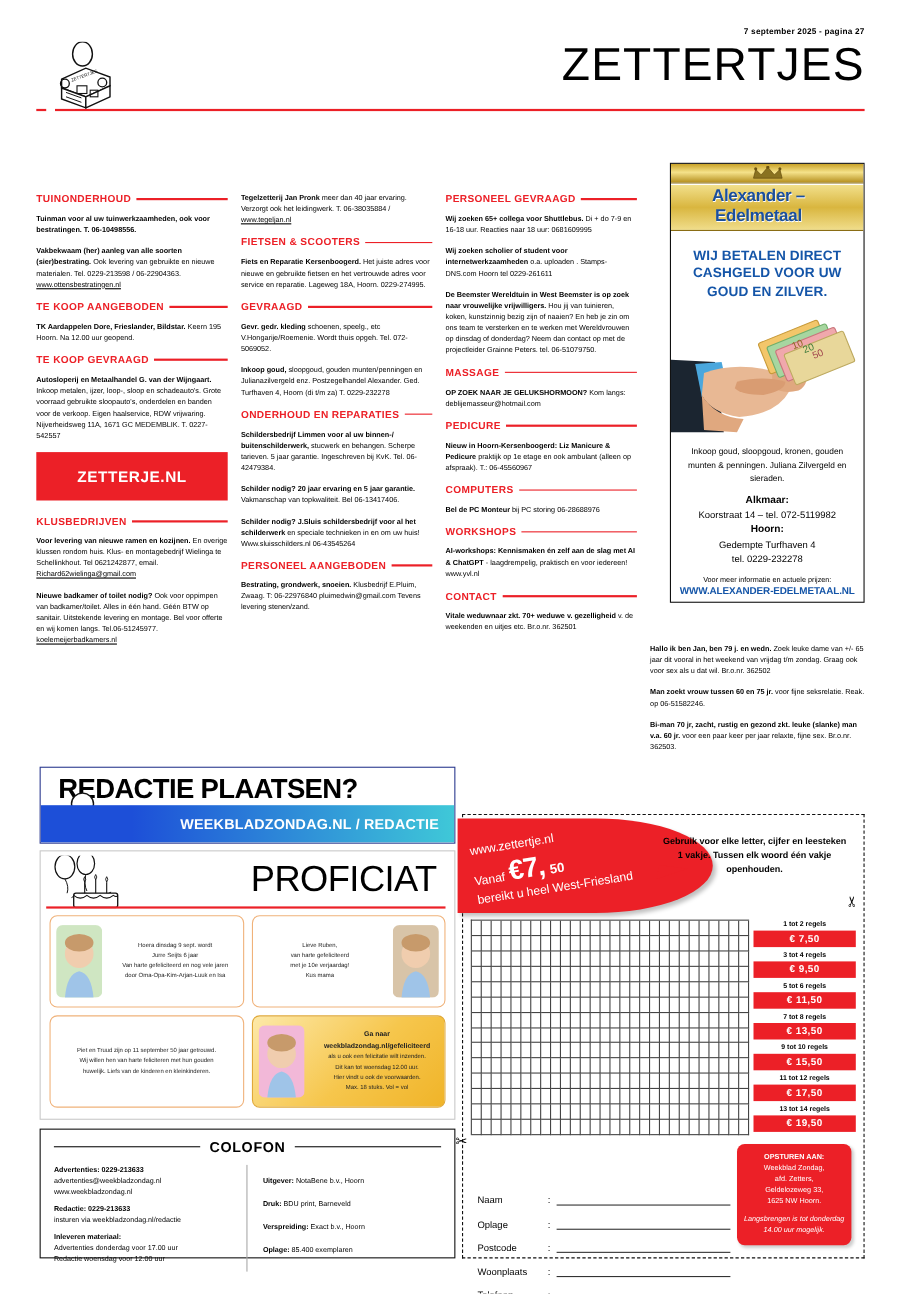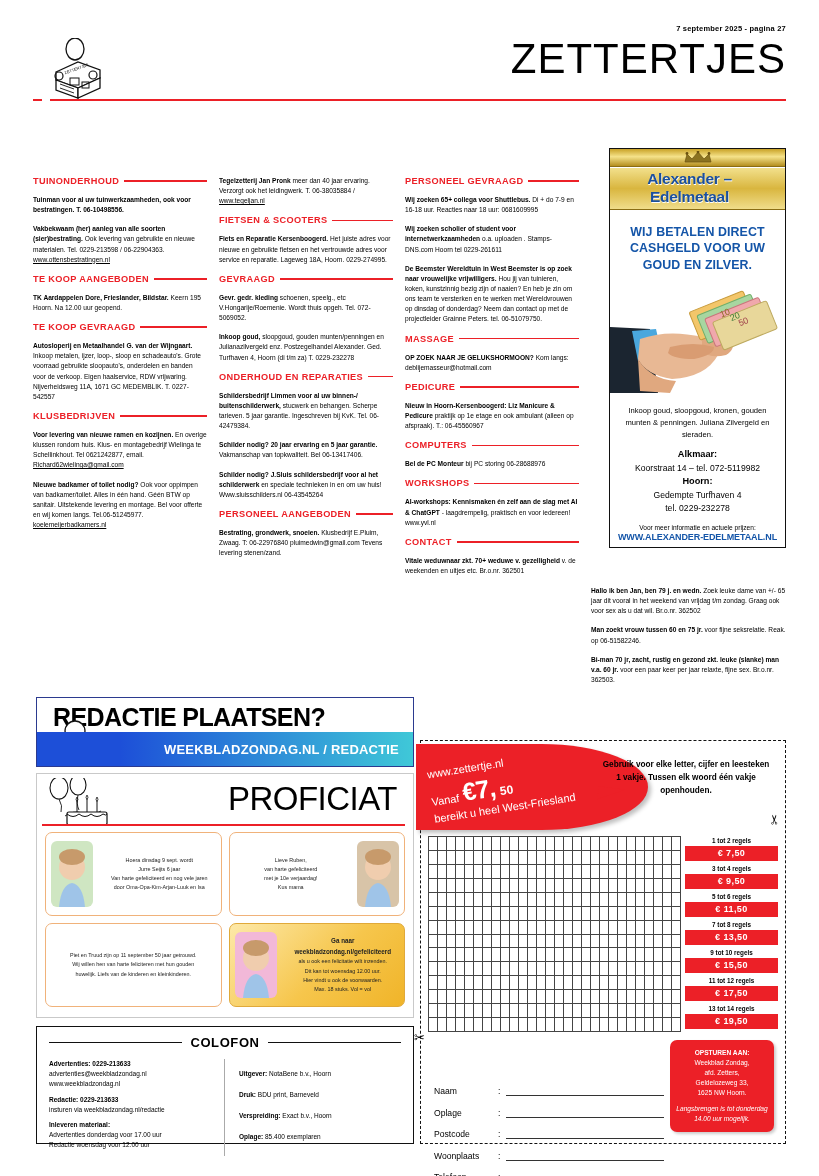--- a/index.html
+++ b/index.html
@@ -315,20 +315,21 @@
         <div class="cat">
           <span class="cat-label">TE KOOP AANGEBODEN</span>
           <span class="cat-line"></span>
         </div>
         <div class="ad"><b>TK Aardappelen Dore, Frieslander, Bildstar.</b><span> Keern 195 Hoorn. Na 12.00 uur geopend.</span></div>
         <div class="cat">
           <span class="cat-label">TE KOOP GEVRAAGD</span>
           <span class="cat-line"></span>
         </div>
         <div class="ad"><b>Autosloperij en Metaalhandel G. van der Wijngaart.</b><span> Inkoop metalen, ijzer, loop-, sloop en schadeauto's. Grote voorraad gebruikte sloopauto's, onderdelen en banden voor de verkoop. Eigen haalservice, RDW vrijwaring. Nijverheidsweg 11A, 1671 GC MEDEMBLIK. T. 0227-542557</span></div>
+        <div class="zetterje-block">ZETTERJE.NL</div>
         <div class="cat">
           <span class="cat-label">KLUSBEDRIJVEN</span>
           <span class="cat-line"></span>
         </div>
         <div class="ad"><b>Voor levering van nieuwe ramen en kozijnen.</b><span> En overige klussen rondom huis. Klus- en montagebedrijf Wielinga te Schellinkhout. Tel 0621242877, email. </span><span class="u">Richard62wielinga@gmail.com</span></div>
         <div class="ad"><b>Nieuwe badkamer of toilet nodig?</b><span> Ook voor oppimpen van badkamer/toilet. Alles in één hand. Géén BTW op sanitair. Uitstekende levering en montage. Bel voor offerte en wij komen langs. Tel.06-51245977. </span><span class="u">koelemeijerbadkamers.nl</span></div>
       </div>
     <div class="col c2">
         <div class="ad"><b>Tegelzetterij Jan Pronk</b><span> meer dan 40 jaar ervaring. Verzorgt ook het leidingwerk. T. 06-38035884 / </span><span class="u">www.tegeljan.nl</span></div>
         <div class="cat">

